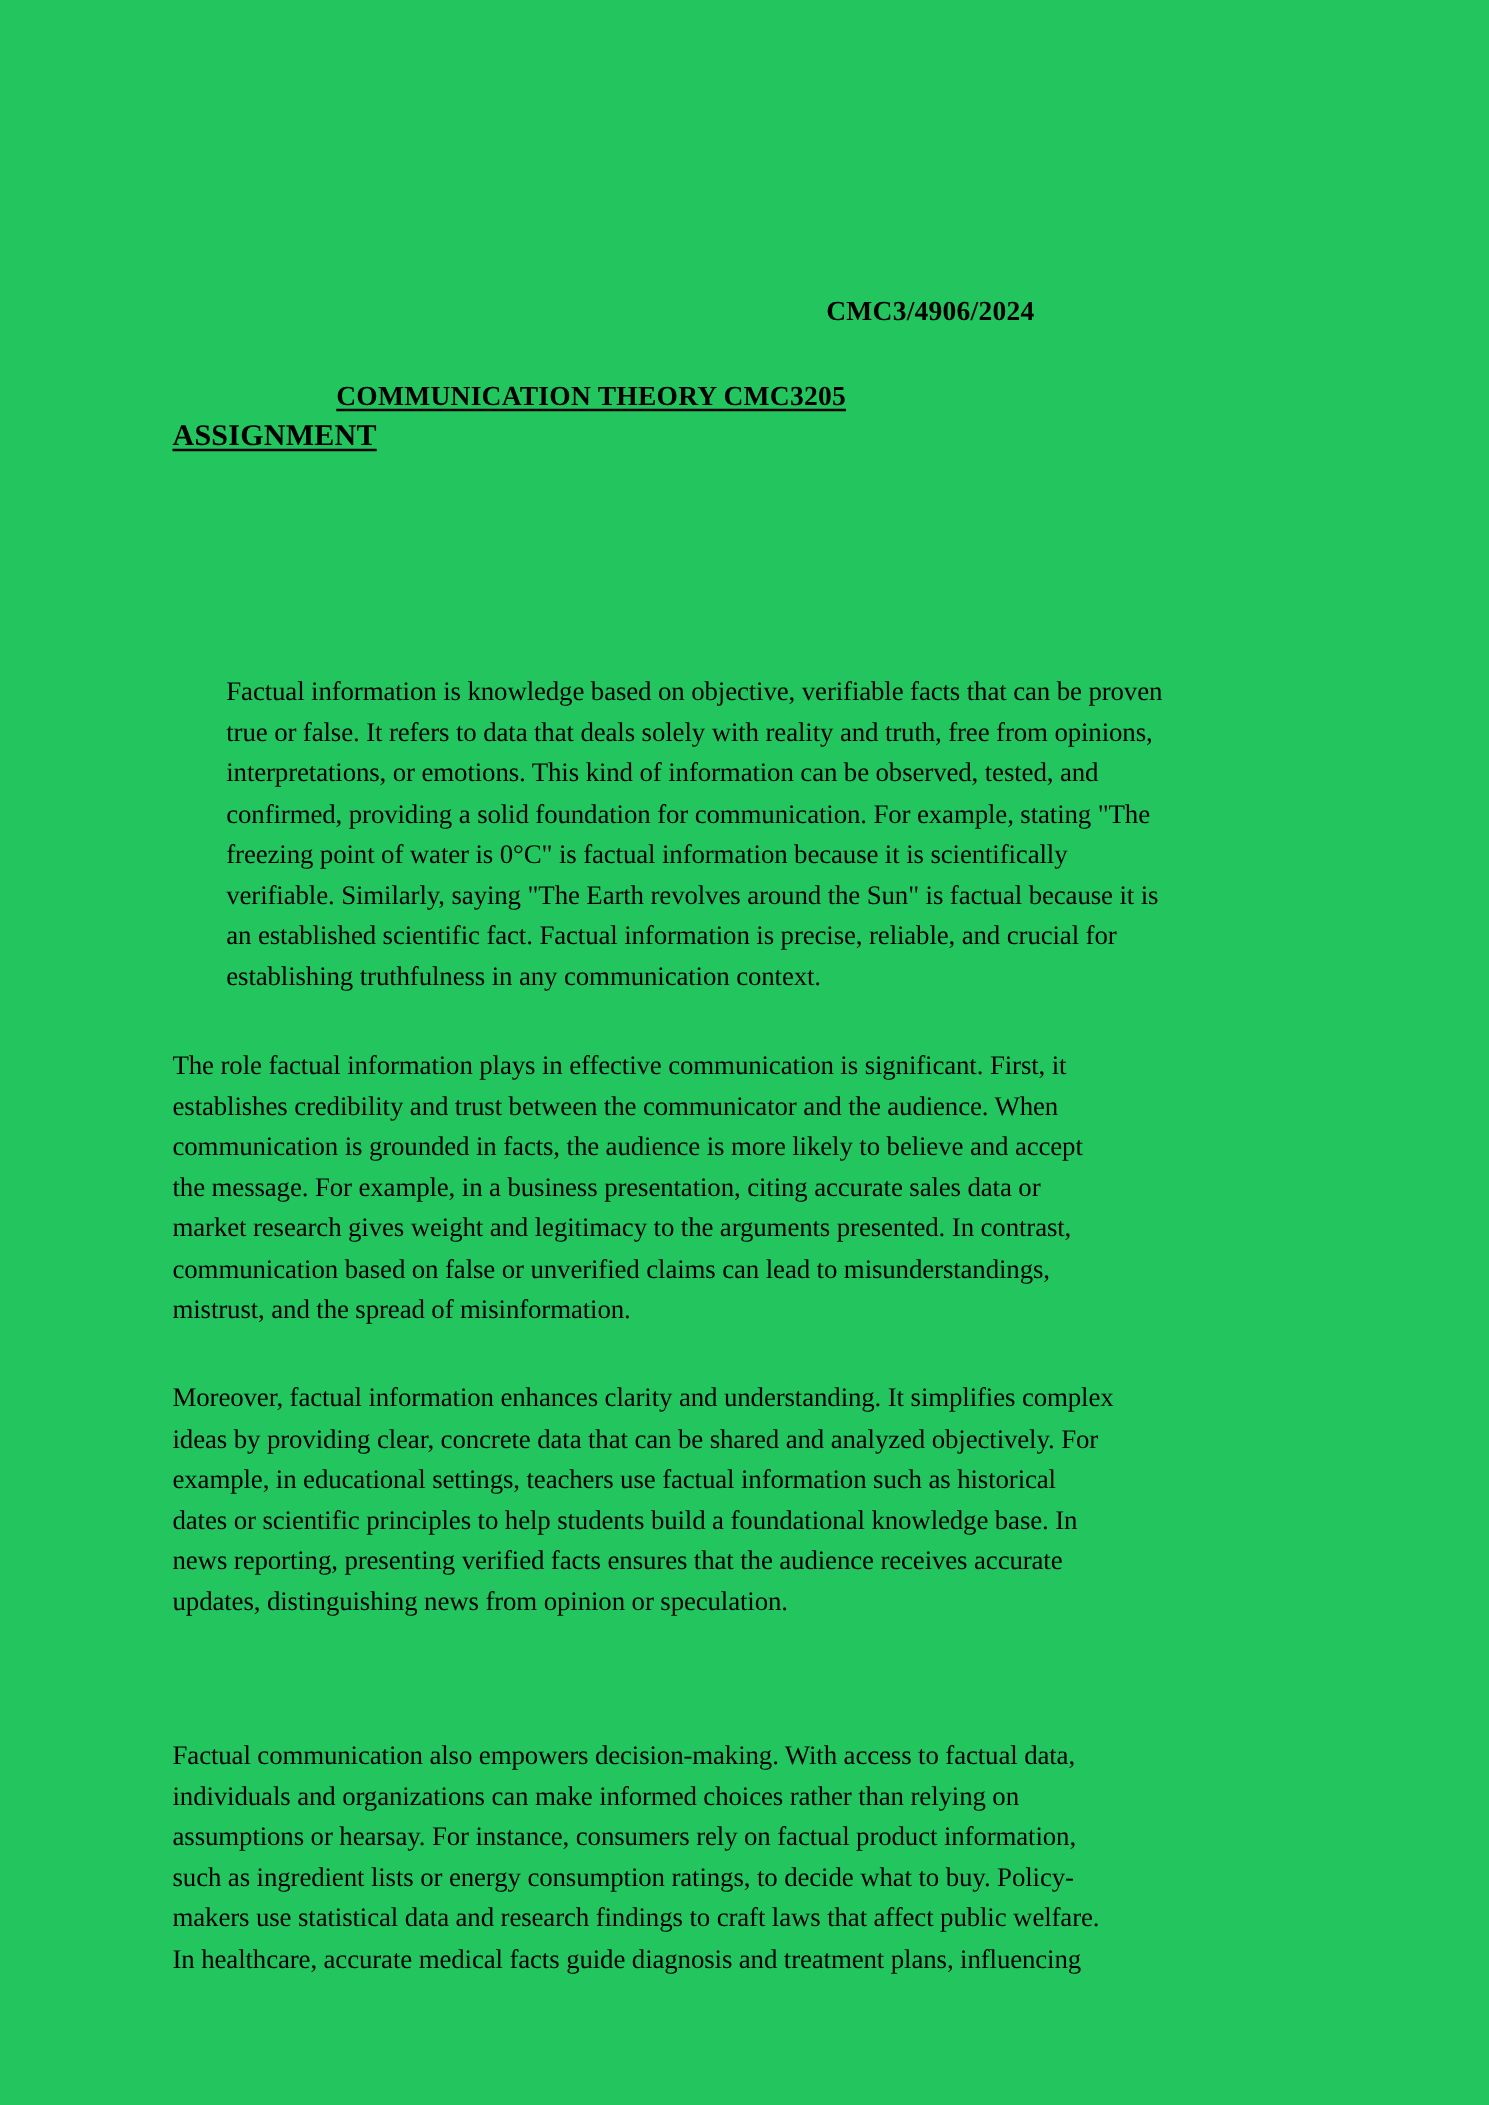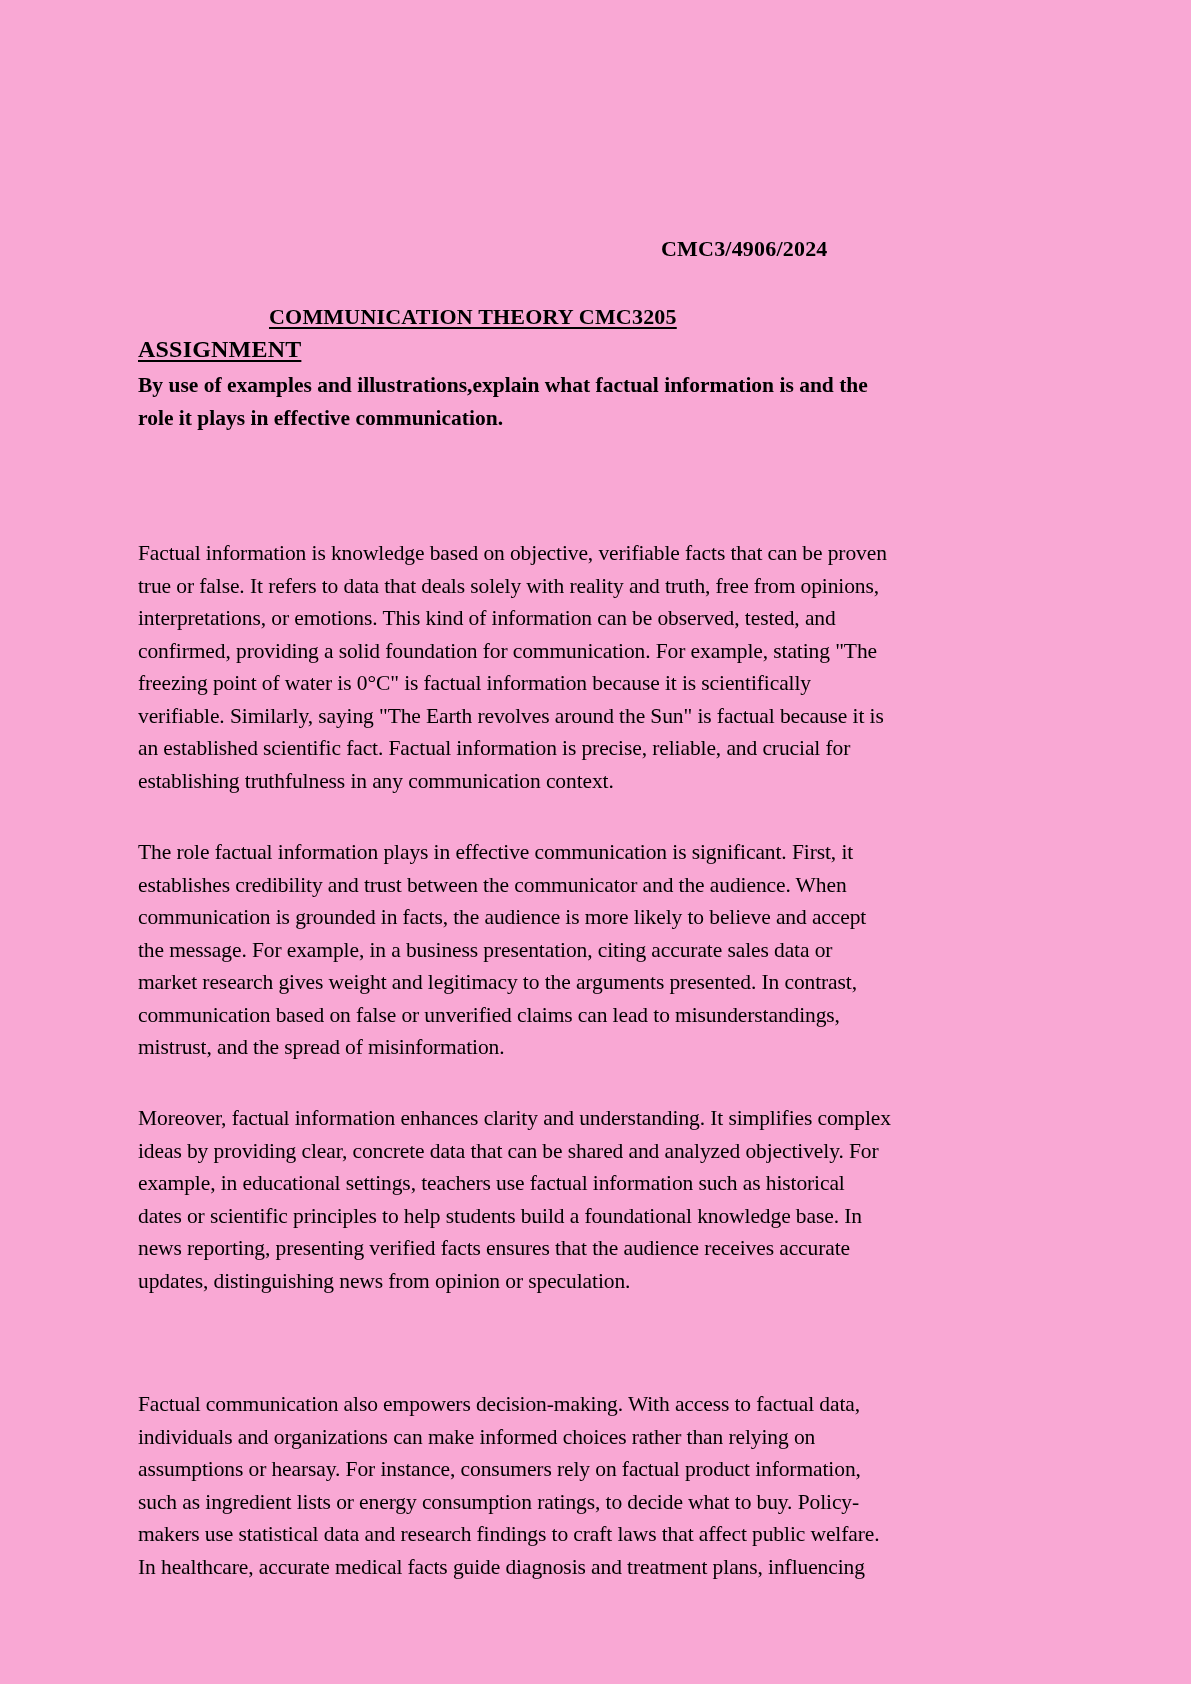--- a/index.html
+++ b/index.html
@@ -4,21 +4,21 @@
 <style>
   html, body {
     margin: 0;
     padding: 0;
     background: #ffffff;
   }
   .page {
     position: relative;
     width: 1191px;
     height: 1684px;
-    background: #f9a8d4;
+    background: #22c55e;
     font-family: "Liberation Serif", serif;
     color: #000000;
     overflow: hidden;
   }
   .abs { position: absolute; }
   .header-code {
     left: 661px;
     top: 236px;
     font-size: 22px;
     font-weight: bold;
@@ -54,38 +54,36 @@
     white-space: pre-line;
   }
   .para {
     left: 138px;
     width: 950px;
     font-size: 21.5px;
     line-height: 32.5px;
     white-space: pre-line;
     letter-spacing: -0.1px;
   }
-  .para-1 { top: 537px; }
+  .para-1 { top: 537px; margin-left: 43px; }
   .para-2 { top: 836px; }
   .para-3 { top: 1102px; }
   .para-4 { top: 1388px; }
 </style>
 </head>
 <body>
 
 <div class="page">
 
   <div class="abs header-code">CMC3/4906/2024</div>
 
   <div class="abs doc-title">COMMUNICATION THEORY CMC3205</div>
 
   <div class="abs section-heading">ASSIGNMENT</div>
 
-  <div class="abs question">By use of examples and illustrations,explain what factual information is and the
-role it plays in effective communication.</div>
 
   <div class="abs para para-1">Factual information is knowledge based on objective, verifiable facts that can be proven
 true or false. It refers to data that deals solely with reality and truth, free from opinions,
 interpretations, or emotions. This kind of information can be observed, tested, and
 confirmed, providing a solid foundation for communication. For example, stating "The
 freezing point of water is 0°C" is factual information because it is scientifically
 verifiable. Similarly, saying "The Earth revolves around the Sun" is factual because it is
 an established scientific fact. Factual information is precise, reliable, and crucial for
 establishing truthfulness in any communication context.</div>
 

